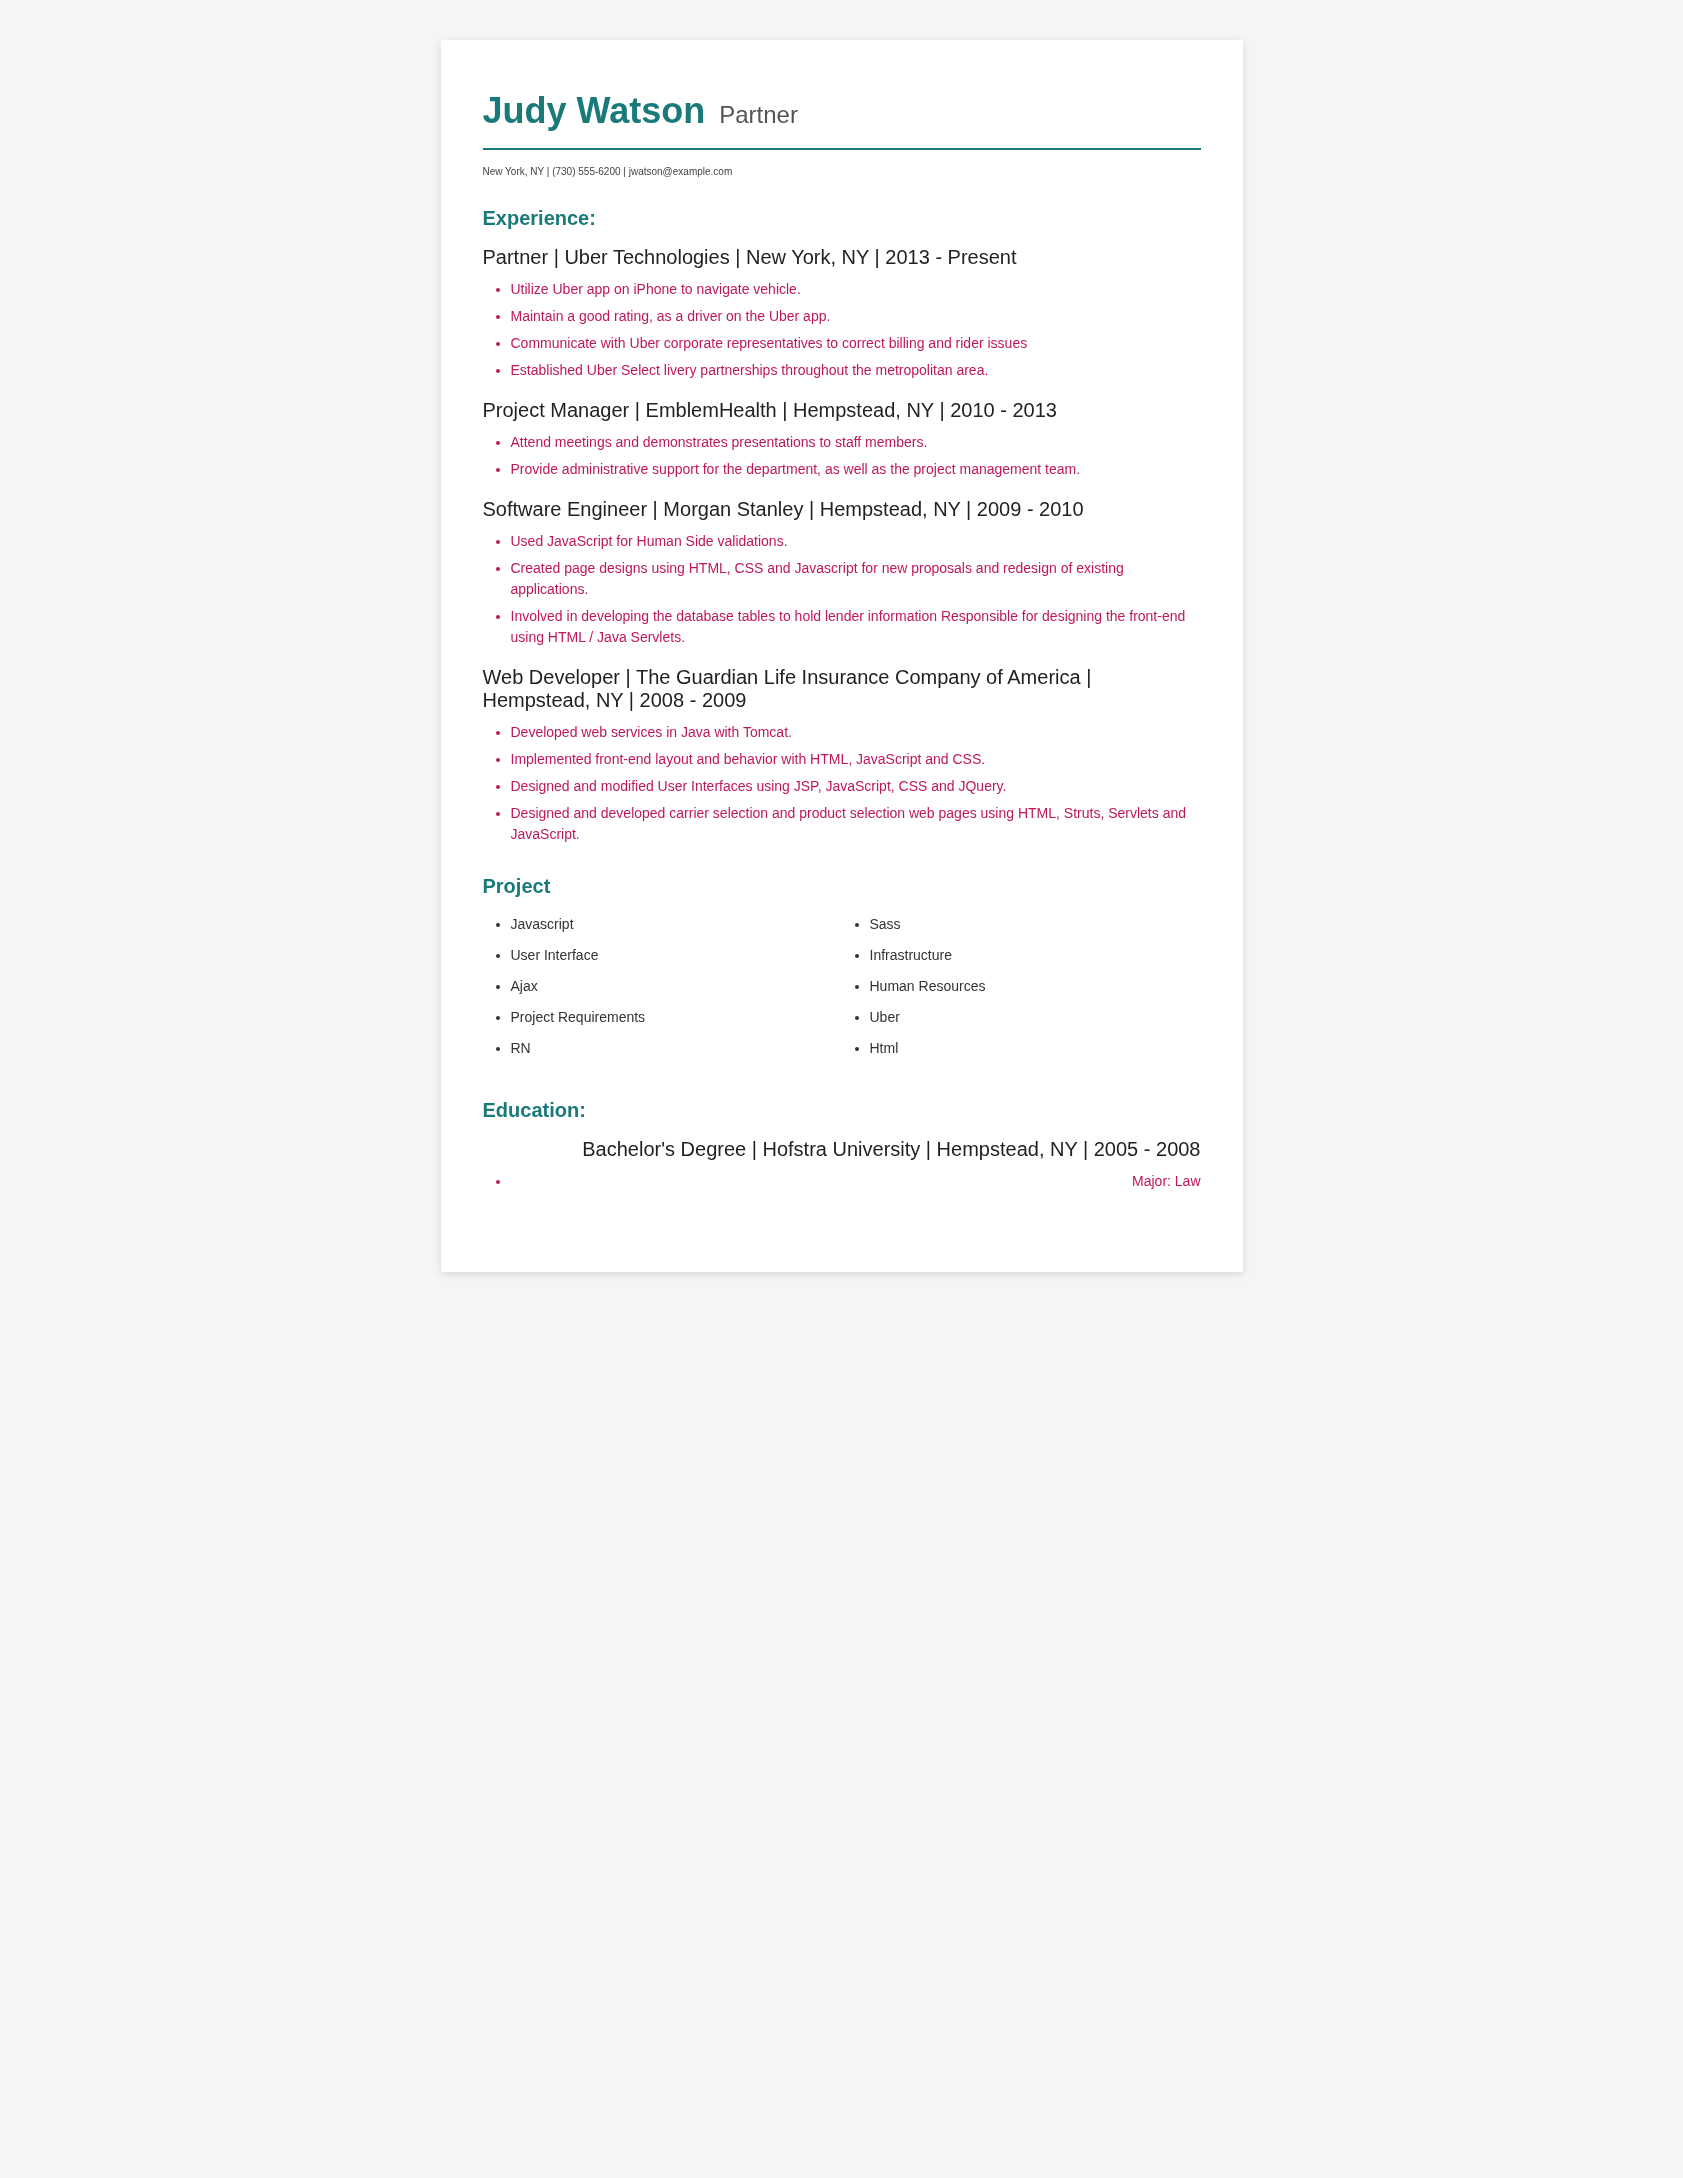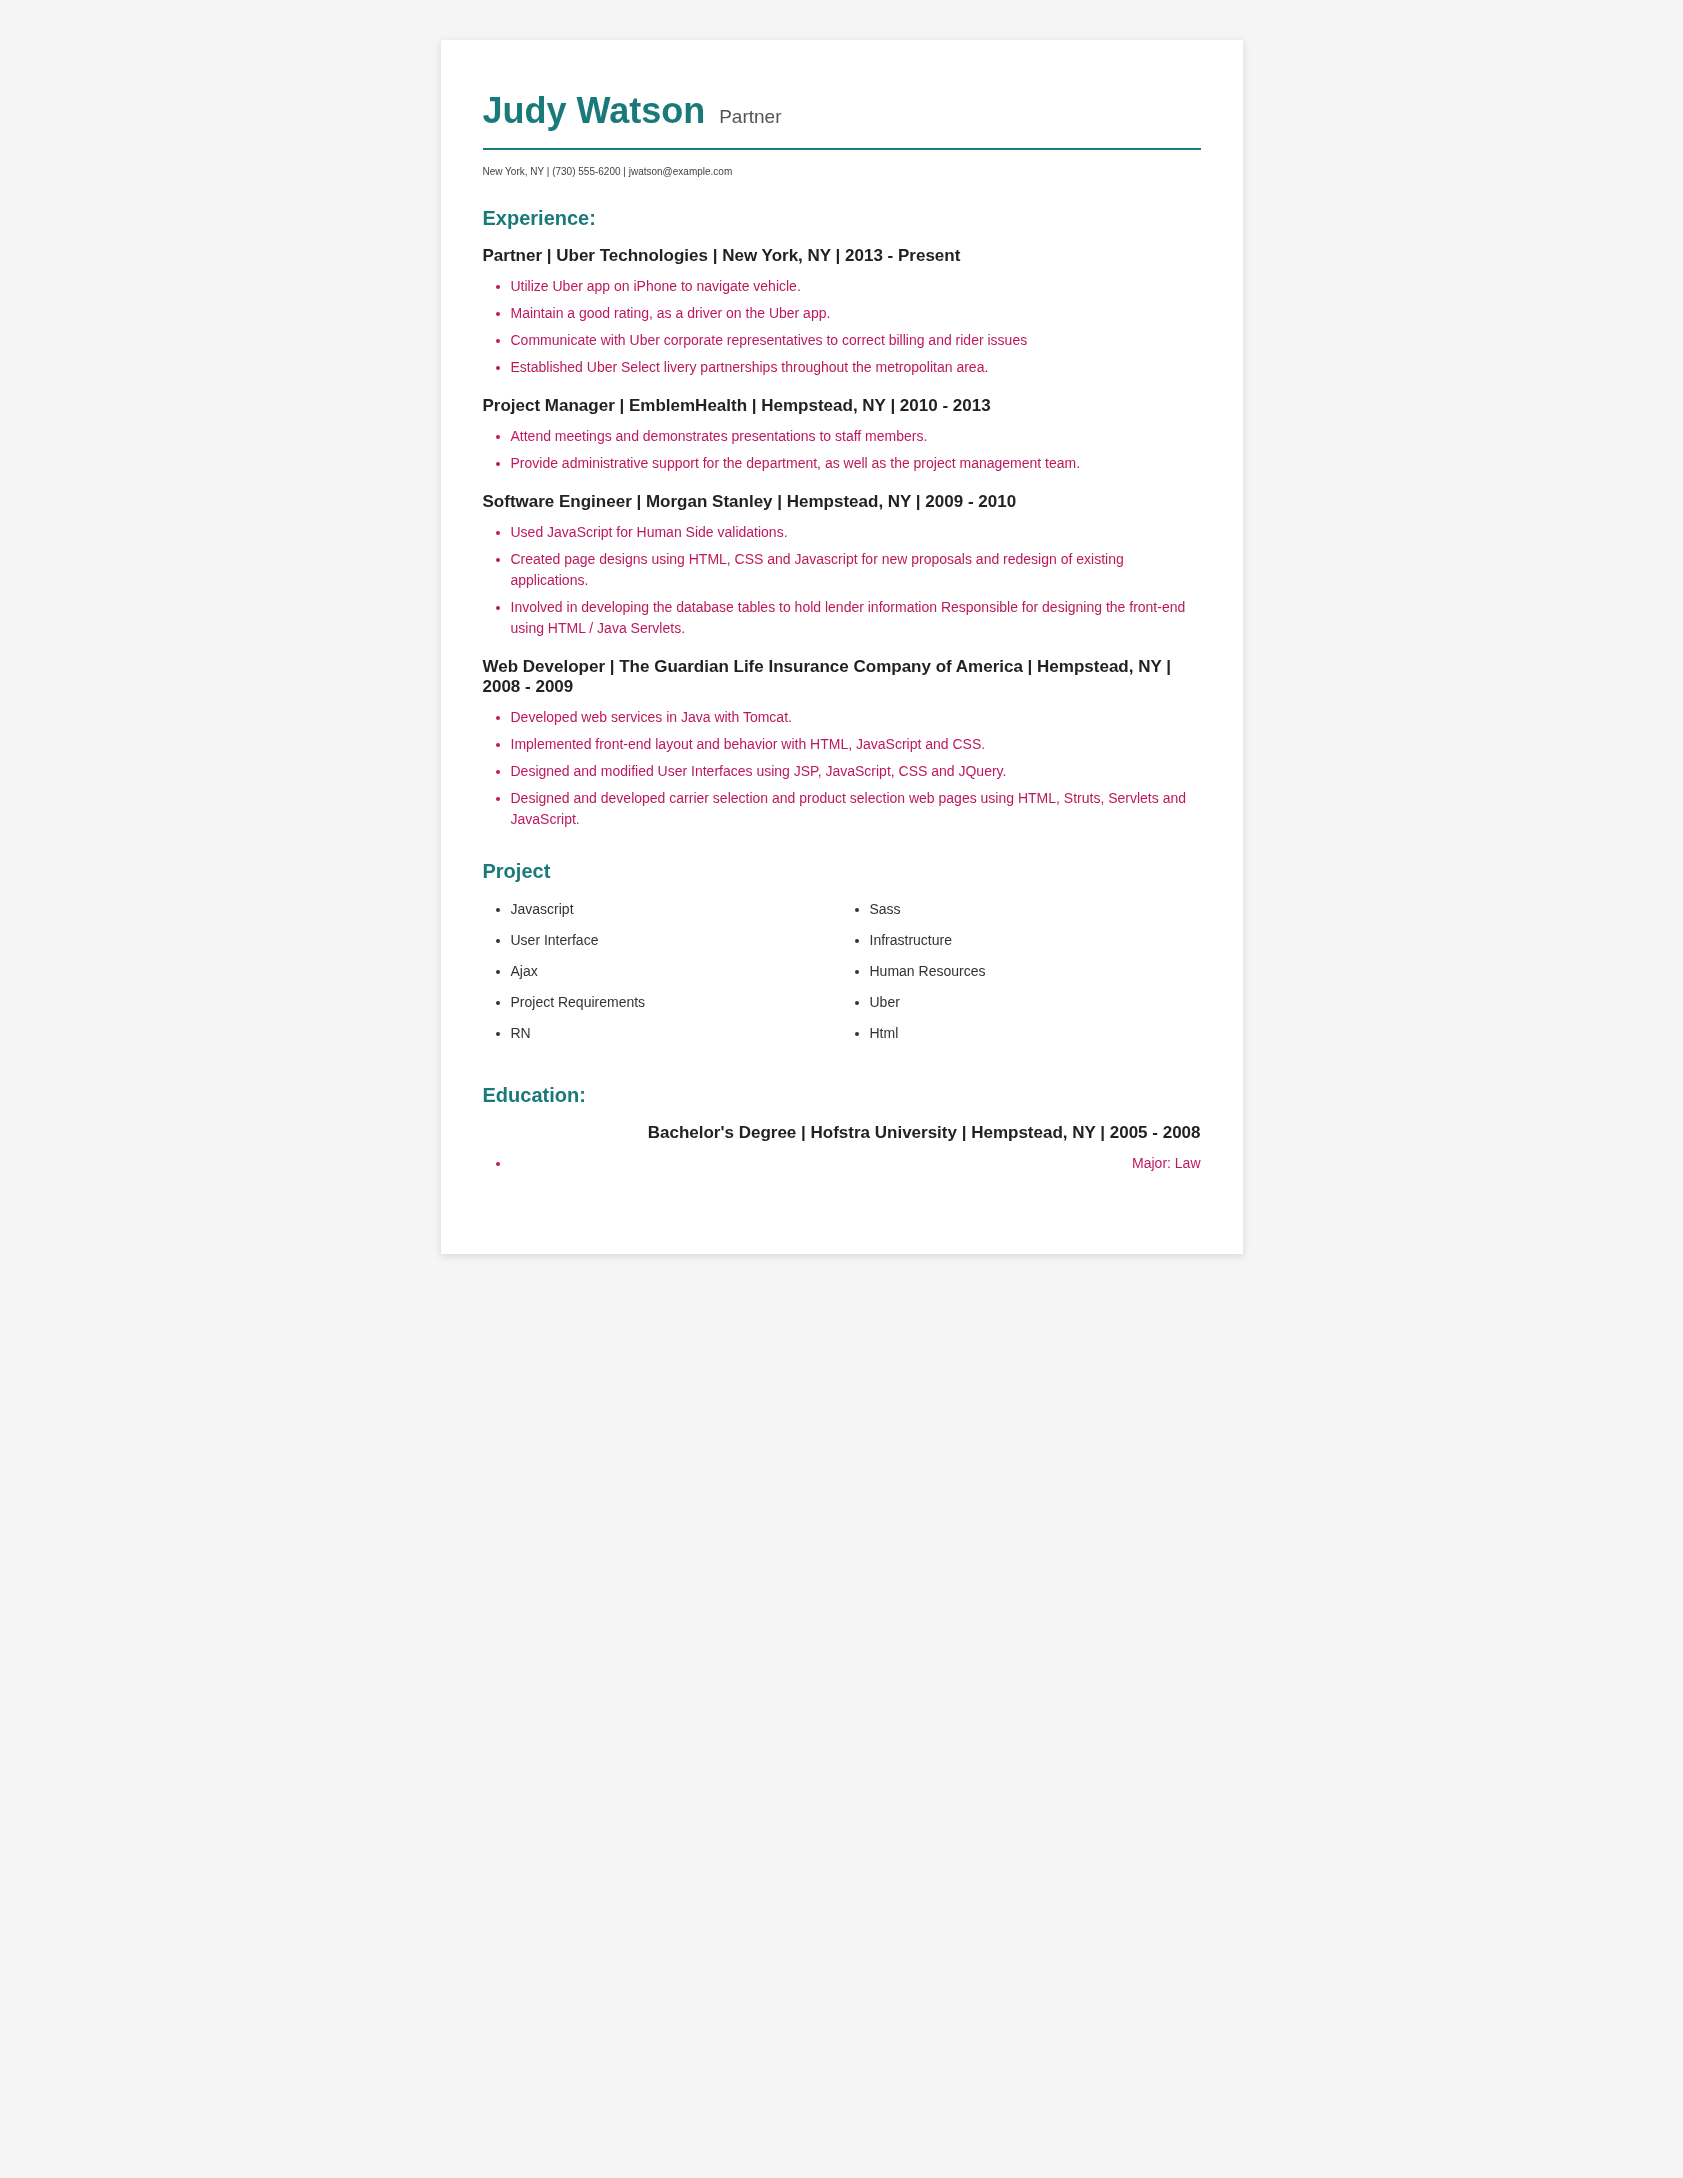--- a/index.html
+++ b/index.html
@@ -34,21 +34,21 @@
       margin-bottom: 16px;
     }
 
     .name {
       font-size: 36px;
       font-weight: bold;
       color: #1a7a7a;
     }
 
     .title {
-      font-size: 19px;
+      font-size: 24px;
       color: #555555;
       font-weight: normal;
     }
 
     .divider {
       border: none;
       border-top: 2px solid #1a7a7a;
       margin-bottom: 16px;
     }
 
@@ -63,22 +63,22 @@
     }
 
     .section-title {
       font-size: 20px;
       font-weight: bold;
       color: #1a7a7a;
       margin-bottom: 16px;
     }
 
     .job-title {
-      font-size: 17px;
-      font-weight: bold;
+      font-size: 20px;
+      font-weight: normal;
       color: #222;
       margin-bottom: 10px;
     }
 
     .bullet-list {
       list-style-type: disc;
       padding-left: 28px;
       margin-bottom: 18px;
     }
 

